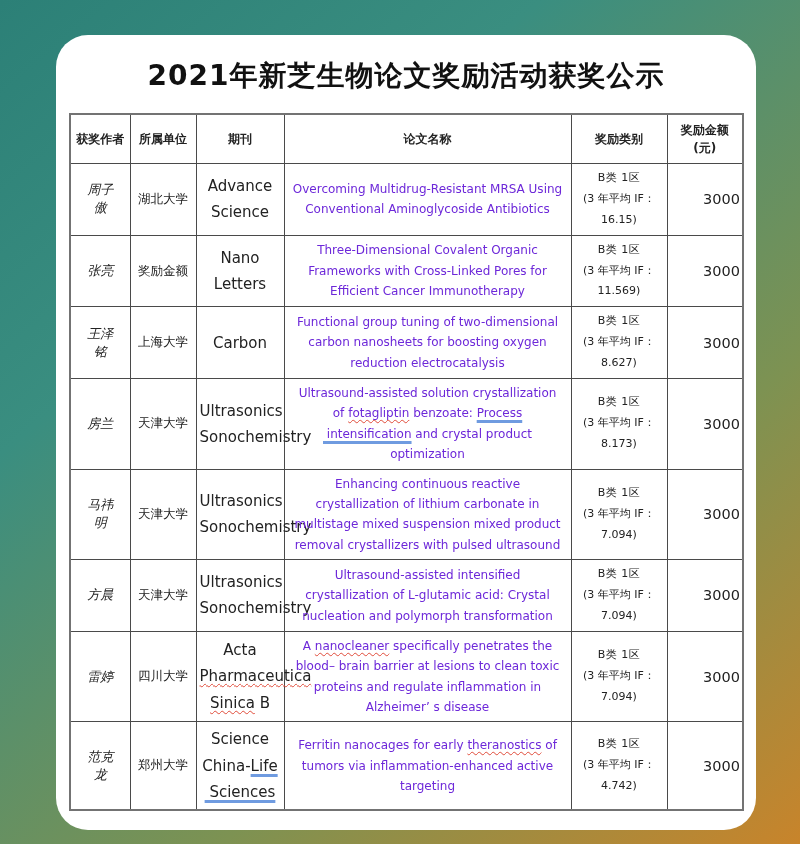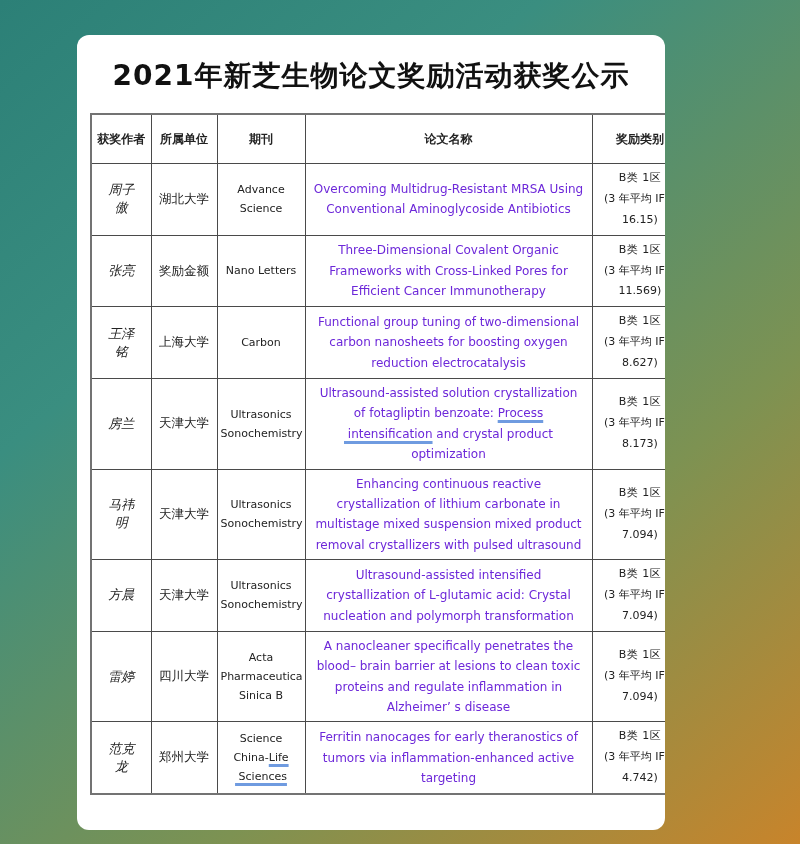--- a/index.html
+++ b/index.html
@@ -5,24 +5,24 @@
   * { box-sizing: border-box; margin: 0; padding: 0; }
   html,body { width: 800px; height: 844px; }
   body {
     font-family: "DejaVu Sans","Liberation Sans",sans-serif;
     background: linear-gradient(140deg, #2c8077 0%, #3a8e80 30%, #7d9252 68%, #c8842b 100%);
     position: relative;
     overflow: hidden;
   }
   .card {
     position: absolute;
-    left: 77px; top: 35px;
-    width: 588px; height: 795px;
+    left: 56px; top: 35px;
+    width: 700px; height: 795px;
     background: #ffffff;
-    border-radius: 12px;
+    border-radius: 32px;
     overflow: hidden;
   }
   .page-title {
     text-align: center;
     font-size: 28px;
     font-weight: bold;
     color: #111;
     letter-spacing: 1px;
     margin: 22px 10px 18px 10px;
   }
@@ -48,26 +48,27 @@
     line-height: 1.5;
   }
   col.c-author { width: 60px; }
   col.c-affil  { width: 66px; }
   col.c-journal{ width: 88px; }
   col.c-paper  { width: 287px; }
   col.c-cat    { width: 96px; }
   col.c-amount { width: 76px; }
   td.author  { font-size: 13px; padding: 4px 14px; font-style: italic; }
   td.affil   { font-size: 12.5px; padding: 4px 1px; }
-  td.journal { font-size: 11px; padding: 4px 3px; line-height: 1.75; margin-left: 48px; }
+  td.journal { font-size: 15px; padding: 4px 3px; line-height: 1.75; margin-left: 48px; }
   td.paper   { font-size: 12px; padding: 4px 7px; line-height: 1.7; color: #6d28d9; }
   td.cat     { font-size: 11px; padding: 4px 4px; line-height: 1.9; margin-top: 35px; }
   td.cat .cat-line1 { letter-spacing: 0.5px; }
   td.amount  { font-size: 14.5px; padding: 4px 2px; text-align: right; }
   .m-red {
+    text-decoration: underline;
     text-decoration-style: wavy;
     text-decoration-color: #e04b3a;
     text-decoration-thickness: 1px;
     text-underline-offset: 2px;
   }
   .m-blue {
     text-decoration: underline;
     text-decoration-style: solid;
     text-decoration-color: #6f9be0;
     text-decoration-thickness: 2.5px;

